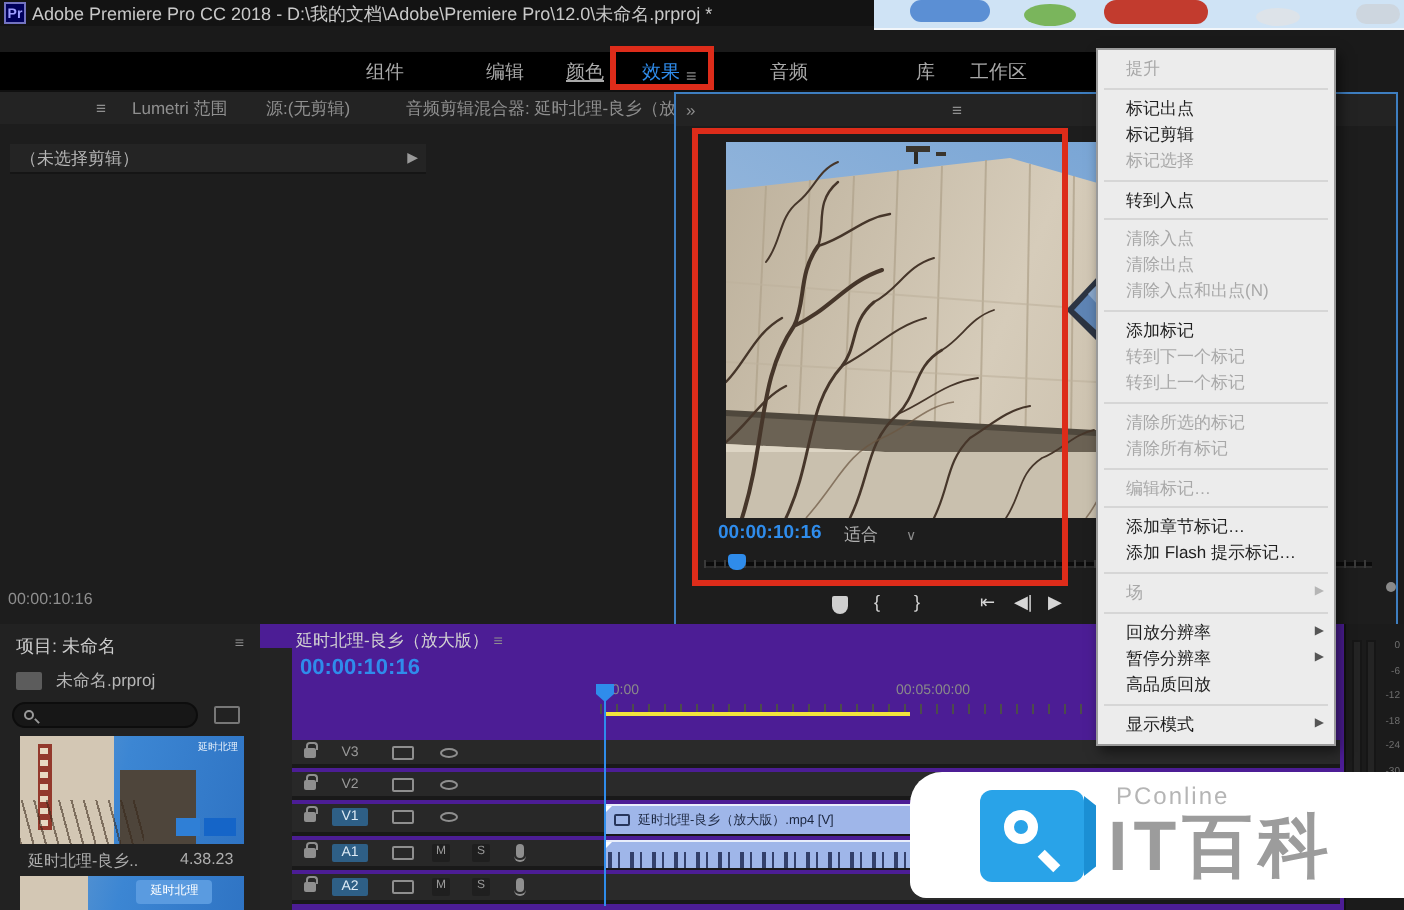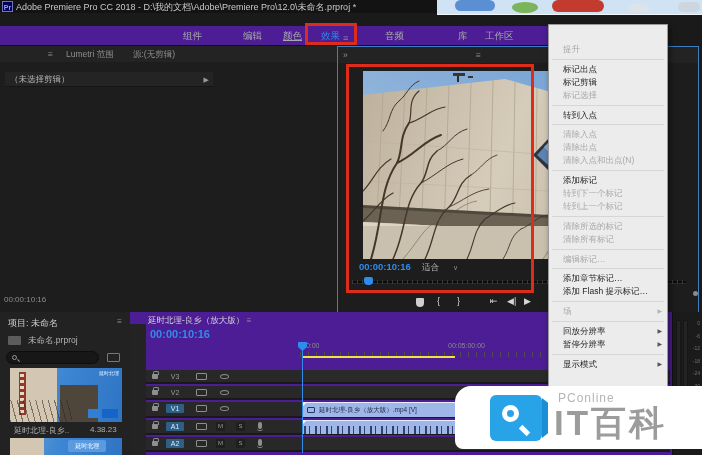--- a/index.html
+++ b/index.html
@@ -14,21 +14,21 @@
            font-size:7px;font-weight:bold;text-align:center;line-height:11px;border:1px solid #7373c0;}
   #desktop-strip{left:437px;top:0;width:265px;height:15px;background:#cfe3f5;border-bottom:1px solid #f2f6fa;}
   .dshape{position:absolute;border-radius:6px;}
 
   
   #menubar{left:0;top:13px;width:702px;height:13px;background:#262626;display:flex;gap:13px;
            align-items:center;padding-left:5px;}
   #menubar span{font-size:9px;color:#c4c4c4;white-space:nowrap;}
 
   
-  #workspacebar{left:0;top:26px;width:626px;height:20px;background:#4c1d95;border-bottom:1px solid #101010;}
+  #workspacebar{left:0;top:26px;width:626px;height:20px;background:#000000;border-bottom:1px solid #101010;}
   .ws-tab{position:absolute;top:4px;font-size:9.5px;color:#a9a9a9;white-space:nowrap;}
   .ws-tab.active{color:#2f8ceb;}
   .ws-icon{position:absolute;top:4px;font-size:9px;color:#8a8a8a;}
 
   
   .panel{background:#1d1d1d;}
   .ptabs{position:absolute;left:0;top:0;right:0;height:16px;background:#232323;white-space:nowrap;overflow:hidden;}
   .ptab{position:absolute;top:3px;font-size:8.5px;color:#8f8f8f;white-space:nowrap;}
   .ptab.active{color:#ededed;border-bottom:2px solid #c8c8c8;padding-bottom:1px;margin-top:42px;}
   .hamb{color:#8f8f8f;font-size:8px;}
@@ -140,21 +140,21 @@
      clip-path:polygon(0 0,100% 0,100% 55%,50% 100%,0 55%);}
 
   
   #meters{left:672px;top:312px;width:30px;height:143px;background:#1b1b1b;border-left:1px solid #111;}
   #meters .bar{position:absolute;top:8px;bottom:6px;width:5px;background:#242424;border:1px solid #161616;}
   #mlabels{position:absolute;right:2px;top:8px;display:flex;flex-direction:column;gap:6.5px;align-items:flex-end;}
   #mlabels span{font-size:5px;color:#6f6f6f;line-height:6px;}
 
   
   #ctx-menu{left:548px;top:24px;width:120px;background:#ececec;border:1px solid #9a9a9a;
-     box-shadow:2px 3px 6px rgba(0,0,0,.5);padding:18px 0;z-index:40;}
+     box-shadow:2px 3px 6px rgba(0,0,0,.5);padding:3px 0;z-index:40;}
   .cm-item{position:relative;height:12.9px;line-height:12.9px;padding-left:14px;font-size:8.5px;
      color:#1f1f1f;white-space:nowrap;}
   .cm-item.disabled{color:#a8a8a8;}
   .cm-item .cm-arrow{display:none;}
   .cm-item.has-sub .cm-arrow{display:block;position:absolute;right:5px;top:0;font-size:6px;color:#555;}
   .cm-item.has-sub.disabled .cm-arrow{color:#b5b5b5;}
   .cm-item.separator{height:7px;padding:0;}
   .cm-item.separator::after{content:"";position:absolute;left:3px;right:3px;top:3px;height:1px;background:#d6d6d6;}
 
   
@@ -202,20 +202,21 @@
     <span class="ws-tab" style="left:485px;">工作区</span>
     <span class="ws-icon" style="left:663px;top:5px;">»</span>
   </div>
 
   <div class="abs panel" id="left-panel">
     <div class="ptabs">
       <span class="ptab active" style="left:8px;">效果控件</span>
       <span class="ptab" style="left:48px;">≡</span>
       <span class="ptab" style="left:66px;">Lumetri 范围</span>
       <span class="ptab" style="left:133px;">源:(无剪辑)</span>
+      <span class="ptab" style="left:203px;">音频剪辑混合器: 延时北理-良乡（放</span>
     </div>
     <div id="no-clip-row">
       <span>（未选择剪辑）</span>
       <span class="arrow">▶</span>
     </div>
     <div id="left-tc">00:00:10:16</div>
   </div>
 
   <div class="abs" id="monitor">
     <div class="ptabs">
@@ -565,20 +566,24 @@
         
       </div>
       <div class="cm-item has-sub">
         <span class="cm-label">回放分辨率</span>
         <span class="cm-arrow">▶</span>
       </div>
       <div class="cm-item has-sub">
         <span class="cm-label">暂停分辨率</span>
         <span class="cm-arrow">▶</span>
       </div>
+      <div class="cm-item">
+        <span class="cm-label">高品质回放</span>
+        
+      </div>
       <div class="cm-item separator">
         <span class="cm-label"></span>
         
       </div>
       <div class="cm-item has-sub">
         <span class="cm-label">显示模式</span>
         <span class="cm-arrow">▶</span>
       </div>
     </div>
 

